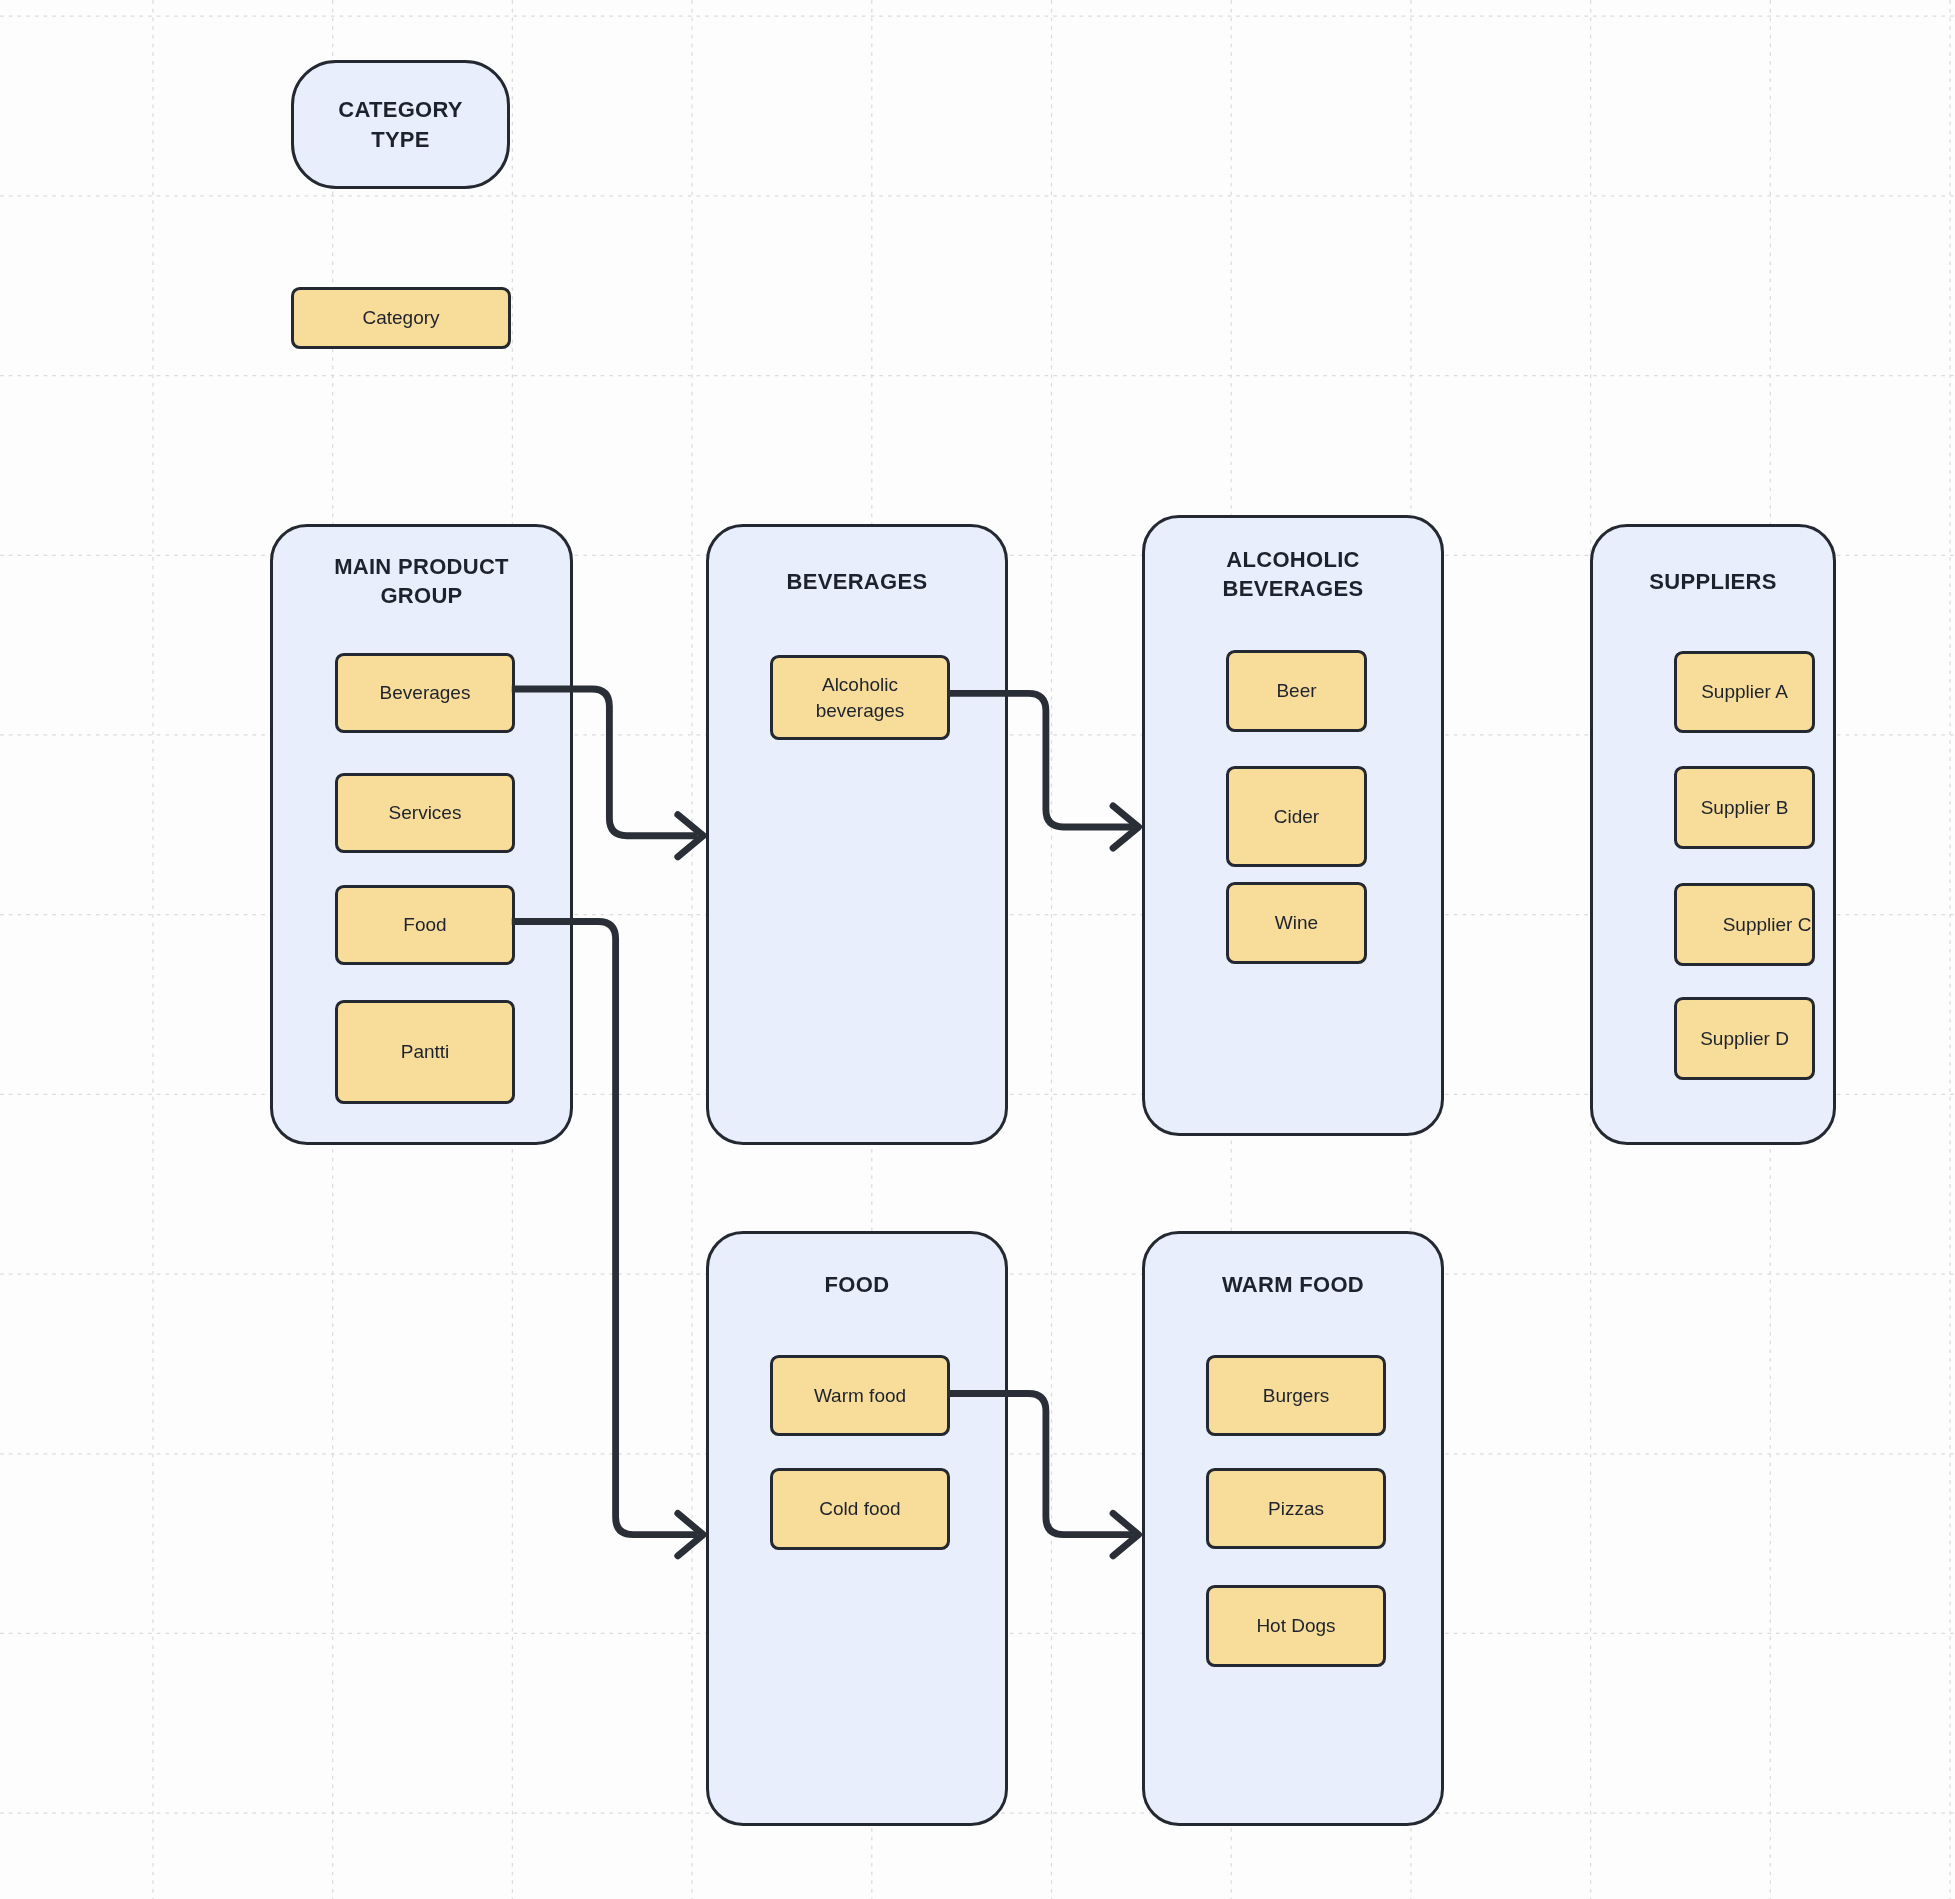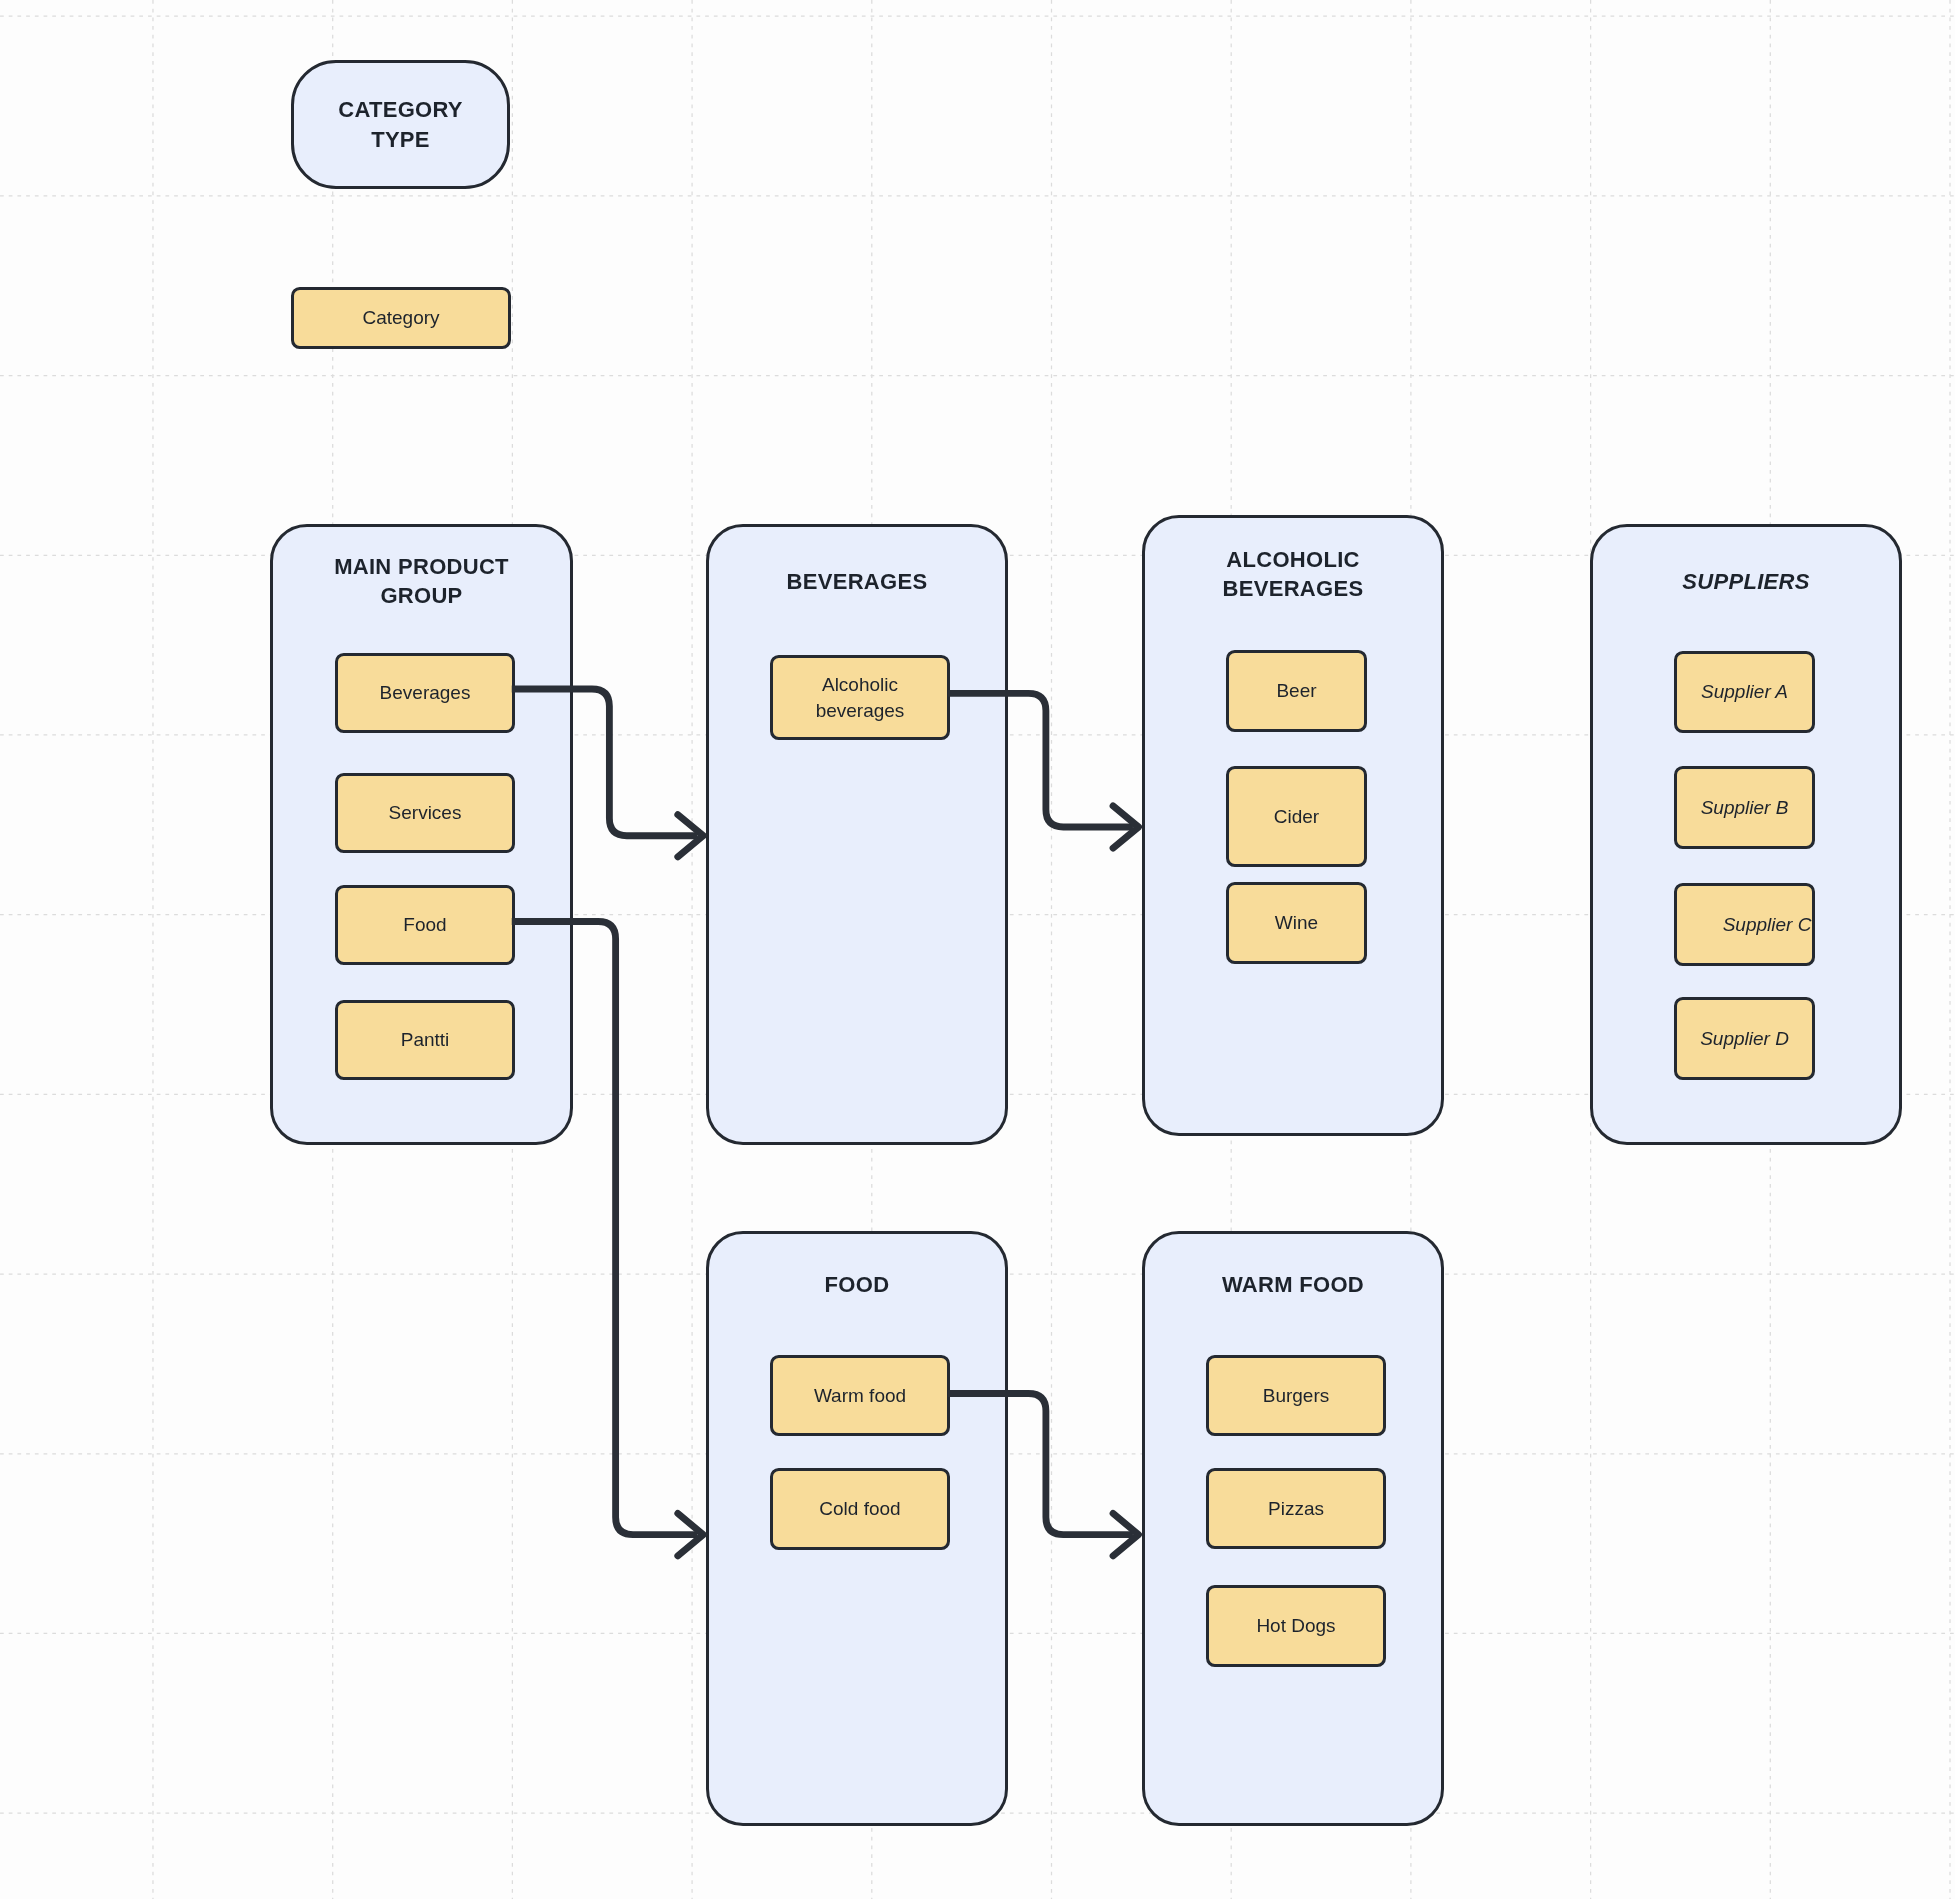--- a/index.html
+++ b/index.html
@@ -83,21 +83,21 @@
   <h2 class="ctitle" style="top:25px;">MAIN PRODUCT GROUP</h2>
   <div class="node wide" style="left:62px; top:126px; height:80px;">
     <span>Beverages</span>
   </div>
   <div class="node wide" style="left:62px; top:246px; height:80px;">
     <span>Services</span>
   </div>
   <div class="node wide" style="left:62px; top:358px; height:80px;">
     <span>Food</span>
   </div>
-  <div class="node wide" style="left:62px; top:473px; height:80px;">
+  <div class="node wide" style="left:62px; top:473px; height:104px;">
     <span>Pantti</span>
   </div>
 </div>
 
 <div class="shape container-shape" style="left:706px; top:524px; width:302px; height:621px;">
   <h2 class="ctitle" style="top:40px;">BEVERAGES</h2>
   <div class="node wide pad" style="left:61px; top:128px; height:85px;">
     <span>Alcoholic beverages</span>
   </div>
 </div>
@@ -108,21 +108,21 @@
     <span>Beer</span>
   </div>
   <div class="node narrow" style="left:81px; top:248px; height:101px;">
     <span>Cider</span>
   </div>
   <div class="node narrow" style="left:81px; top:364px; height:82px;">
     <span>Wine</span>
   </div>
 </div>
 
-<div class="shape container-shape" style="left:1590px; top:524px; width:312px; height:621px;font-style:italic;">
+<div class="shape container-shape" style="left:1590px; top:524px; width:246px; height:621px;">
   <h2 class="ctitle" style="top:40px;">SUPPLIERS</h2>
   <div class="node narrow" style="left:81px; top:124px; height:82px;">
     <span>Supplier A</span>
   </div>
   <div class="node narrow" style="left:81px; top:239px; height:83px;">
     <span>Supplier B</span>
   </div>
   <div class="node narrow" style="left:81px; top:356px; height:83px;padding-left:45px;">
     <span>Supplier C</span>
   </div>

